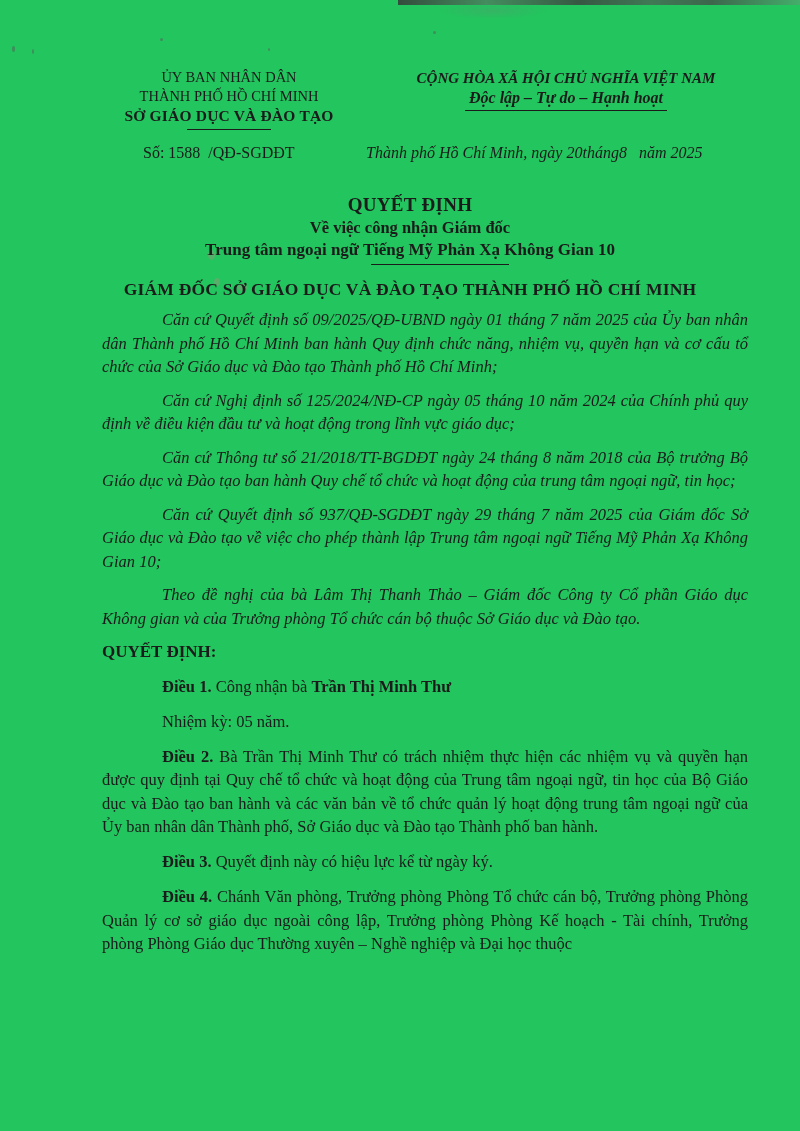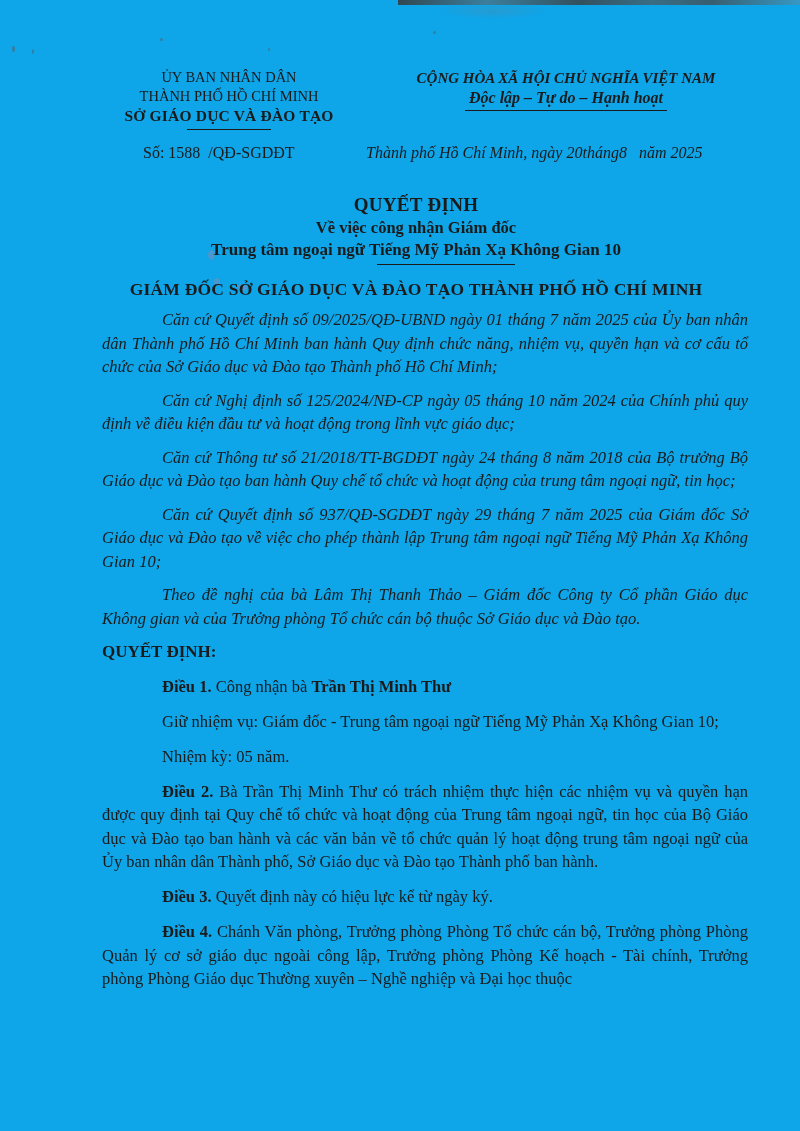--- a/index.html
+++ b/index.html
@@ -1,21 +1,21 @@
 <!DOCTYPE html>
 <html><head>
 <meta charset="utf-8">
 <style>
   html,body{margin:0;padding:0;}
   body{background:#e8e8e8;}
   .page{
     position:relative;
     width:800px;height:1131px;
     margin:0 auto;
-    background:#0ea5e9;
+    background:#22c55e;
     font-family:"Liberation Serif","DejaVu Serif",serif;
     color:#1b1b1b;
     overflow:hidden;
   }
   
   .smudge-top{
     position:absolute;left:398px;top:0;width:402px;height:5px;
     background:linear-gradient(90deg,
       rgba(55,55,55,.85) 0%, rgba(95,95,95,.55) 22%,
       rgba(60,60,60,.8) 45%, rgba(80,80,80,.65) 63%,
@@ -44,21 +44,21 @@
   }
   .doc-number{
     position:absolute;left:143px;top:144px;
     font-size:16px;white-space:pre-wrap;
   }
   .place-date{
     position:absolute;left:366px;top:144px;width:400px;
     font-style:italic;font-size:16px;white-space:pre-wrap;
   }
   
-  .title-block{position:absolute;left:66px;top:194px;width:700px;text-align:center;}
+  .title-block{position:absolute;left:60px;top:194px;width:700px;text-align:center;}
   .t-main{font-size:19px;font-weight:bold;letter-spacing:.3px;}
   .t-sub1{font-size:16.5px;font-weight:bold;margin-top:2px;}
   .t-sub2{font-size:17px;font-weight:bold;margin-top:2px;}
   .t-rule{width:138px;height:0;border-top:1.6px solid #1b1b1b;margin:4px auto 0 auto;position:relative;left:30px;}
   .t-auth{font-size:17.5px;font-weight:bold;margin-top:14px;letter-spacing:.2px;}
   
   .body-text{
     position:absolute;left:102px;top:308px;width:646px;
     font-size:16.5px;line-height:23.5px;text-align:justify;
   }
@@ -114,21 +114,20 @@
     <p class="it">Căn cứ Quyết định số 09/2025/QĐ-UBND ngày 01 tháng 7 năm 2025 của Ủy ban nhân dân Thành phố Hồ Chí Minh ban hành Quy định chức năng, nhiệm vụ, quyền hạn và cơ cấu tổ chức của Sở Giáo dục và Đào tạo Thành phố Hồ Chí Minh;</p>
     <p class="it">Căn cứ Nghị định số 125/2024/NĐ-CP ngày 05 tháng 10 năm 2024 của Chính phủ quy định về điều kiện đầu tư và hoạt động trong lĩnh vực giáo dục;</p>
     <p class="it">Căn cứ Thông tư số 21/2018/TT-BGDĐT ngày 24 tháng 8 năm 2018 của Bộ trưởng Bộ Giáo dục và Đào tạo ban hành Quy chế tổ chức và hoạt động của trung tâm ngoại ngữ, tin học;</p>
     <p class="it">Căn cứ Quyết định số 937/QĐ-SGDĐT ngày 29 tháng 7 năm 2025 của Giám đốc Sở Giáo dục và Đào tạo về việc cho phép thành lập Trung tâm ngoại ngữ Tiếng Mỹ Phản Xạ Không Gian 10;</p>
     <p class="it">Theo đề nghị của bà Lâm Thị Thanh Thảo – Giám đốc Công ty Cổ phần Giáo dục Không gian và của Trưởng phòng Tổ chức cán bộ thuộc Sở Giáo dục và Đào tạo.</p>
 
     <p class="decision-heading">QUYẾT ĐỊNH:</p>
 
     <p class="art"><b>Điều 1.</b><span> Công nhận bà </span><b>Trần Thị Minh Thư</b></p>
 
-    <p class="art">Giữ nhiệm vụ: Giám đốc - Trung tâm ngoại ngữ Tiếng Mỹ Phản Xạ Không Gian 10;</p>
     <p class="art">Nhiệm kỳ: 05 năm.</p>
 
     <p class="art"><b>Điều 2.</b><span> Bà Trần Thị Minh Thư có trách nhiệm thực hiện các nhiệm vụ và quyền hạn được quy định tại Quy chế tổ chức và hoạt động của Trung tâm ngoại ngữ, tin học của Bộ Giáo dục và Đào tạo ban hành và các văn bản về tổ chức quản lý hoạt động trung tâm ngoại ngữ của Ủy ban nhân dân Thành phố, Sở Giáo dục và Đào tạo Thành phố ban hành.</span></p>
 
     <p class="art"><b>Điều 3.</b><span> Quyết định này có hiệu lực kể từ ngày ký.</span></p>
 
     <p class="art last"><b>Điều 4.</b><span> Chánh Văn phòng, Trưởng phòng Phòng Tổ chức cán bộ, Trưởng phòng Phòng Quản lý cơ sở giáo dục ngoài công lập, Trưởng phòng Phòng Kế hoạch - Tài chính, Trưởng phòng Phòng Giáo dục Thường xuyên – Nghề nghiệp và Đại học thuộc</span></p>
   </div>
 
 </div>

